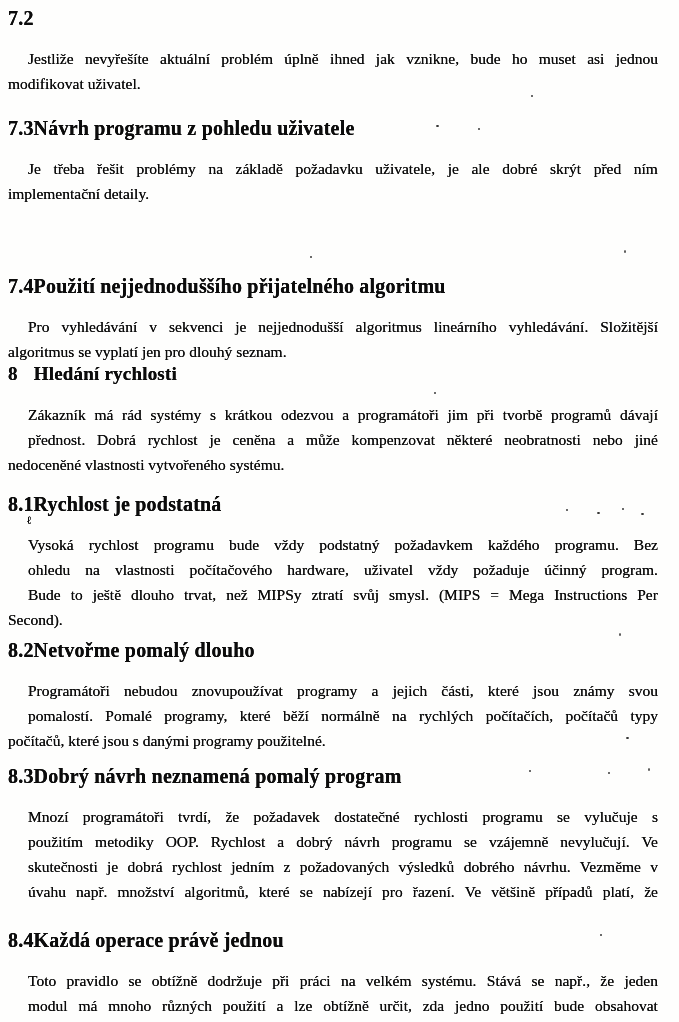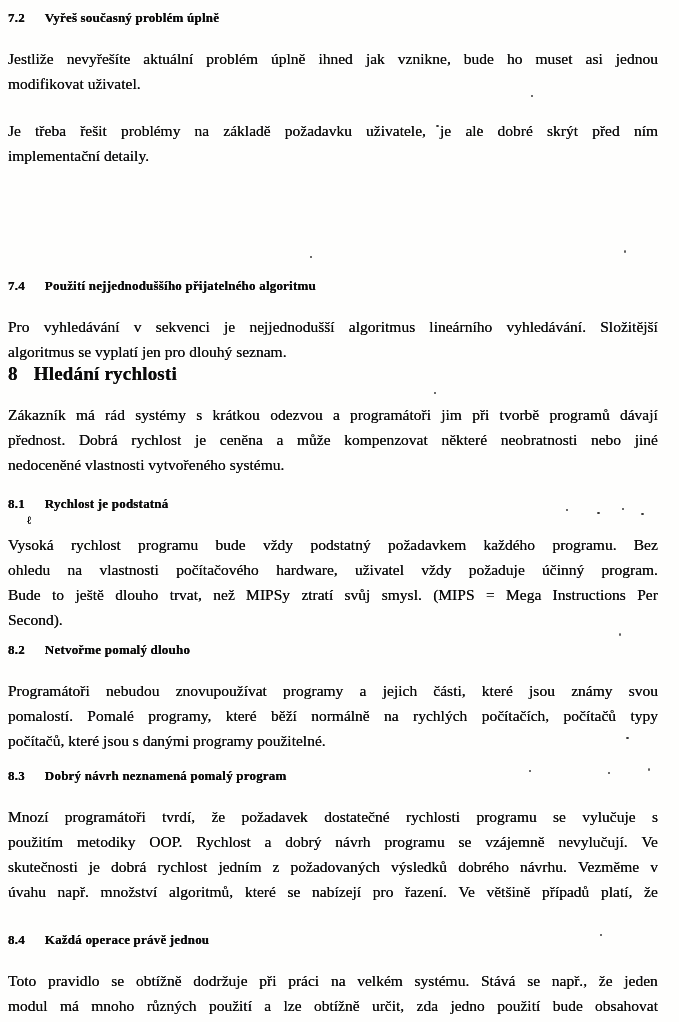--- a/index.html
+++ b/index.html
@@ -11,52 +11,51 @@
   }
   #page{
     position:relative;
     width:679px;height:1022px;
     background:#fefefd;
     color:#0c0c0c;
   }
   .sec{position:absolute;left:8px;width:650px;}
   .hd{
     margin:0 0 18px 0;
-    font-size:13px;line-height:20px;font-weight:700;
-    display:flex;gap:20px;
+    font-size:20px;line-height:20px;font-weight:700;
+    display:flex;gap:0;
     text-shadow:0 0 0.6px #000;
     letter-spacing:0.2px;
   }
   .hd.big{font-size:19px;line-height:24px;margin-bottom:16px;gap:16px;}
   .para{font-size:15.5px;}
   .line{
     height:25px;line-height:25px;
     white-space:nowrap;
     text-shadow:0 0 0.5px #1a1a1a;
   }
-  .line.just{display:flex;justify-content:space-between;}
+  .line.just{display:flex;justify-content:space-between;margin-left:20px;}
   .stray{
     position:absolute;left:19px;top:20px;
     font-size:11px;font-weight:700;
     text-shadow:0 0 0.6px #000;
   }
   .nz{position:absolute;background:#3a3a3a;border-radius:50%;}
   .nz.s1{width:2px;height:2px;}
   .nz.s2{width:3px;height:2px;background:#2c2c2c;}
   .nz.s3{width:2px;height:3px;background:#555;}
 </style>
 </head>
 <body>
 
 <div id="page">
 
   <section class="sec" style="top:8px">
     <h2 class="hd">
       <span>7.2</span>
-      <span>Vyřeš současný problém úplně</span>
     </h2>
     <div class="para">
         <div class="line just">
           <span>Jestliže</span>
           <span>nevyřešíte</span>
           <span>aktuální</span>
           <span>problém</span>
           <span>úplně</span>
           <span>ihned</span>
           <span>jak</span>
@@ -65,20 +64,24 @@
           <span>ho</span>
           <span>muset</span>
           <span>asi</span>
           <span>jednou</span>
         </div>
         <div class="line">modifikovat uživatel.</div>
       </div>
   </section>
 
   <section class="sec" style="top:118px">
+    <h2 class="hd">
+      <span>7.3</span>
+      <span>Návrh programu z pohledu uživatele</span>
+    </h2>
     <div class="para">
         <div class="line just">
           <span>Je</span>
           <span>třeba</span>
           <span>řešit</span>
           <span>problémy</span>
           <span>na</span>
           <span>základě</span>
           <span>požadavku</span>
           <span>uživatele,</span>

